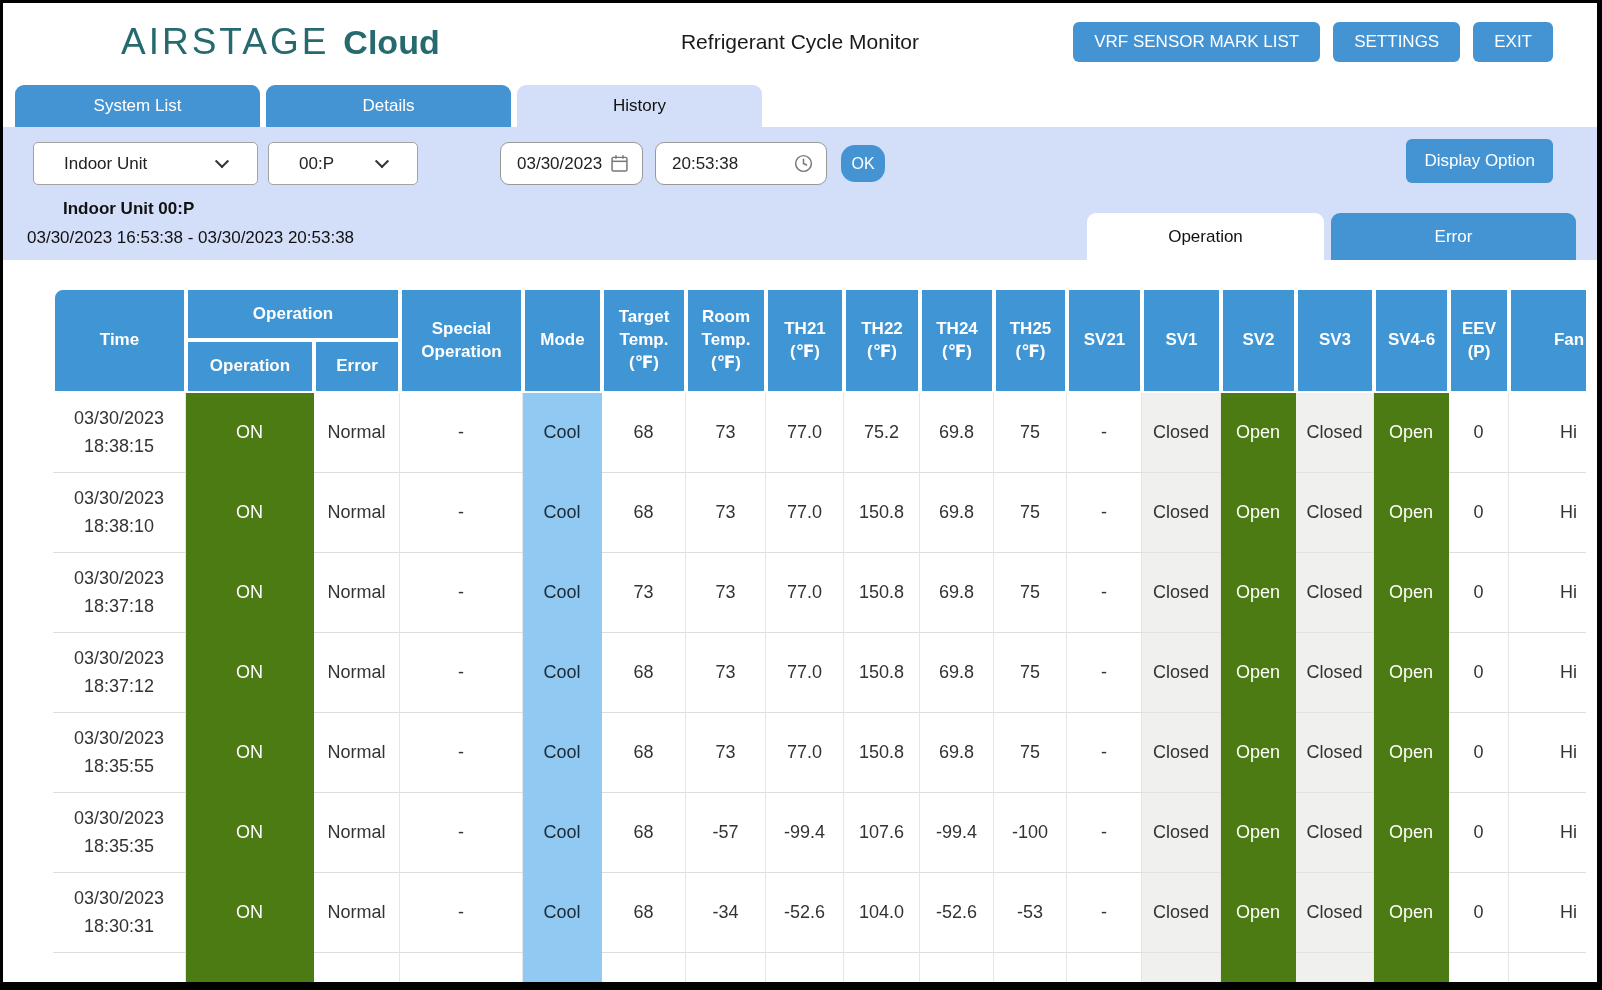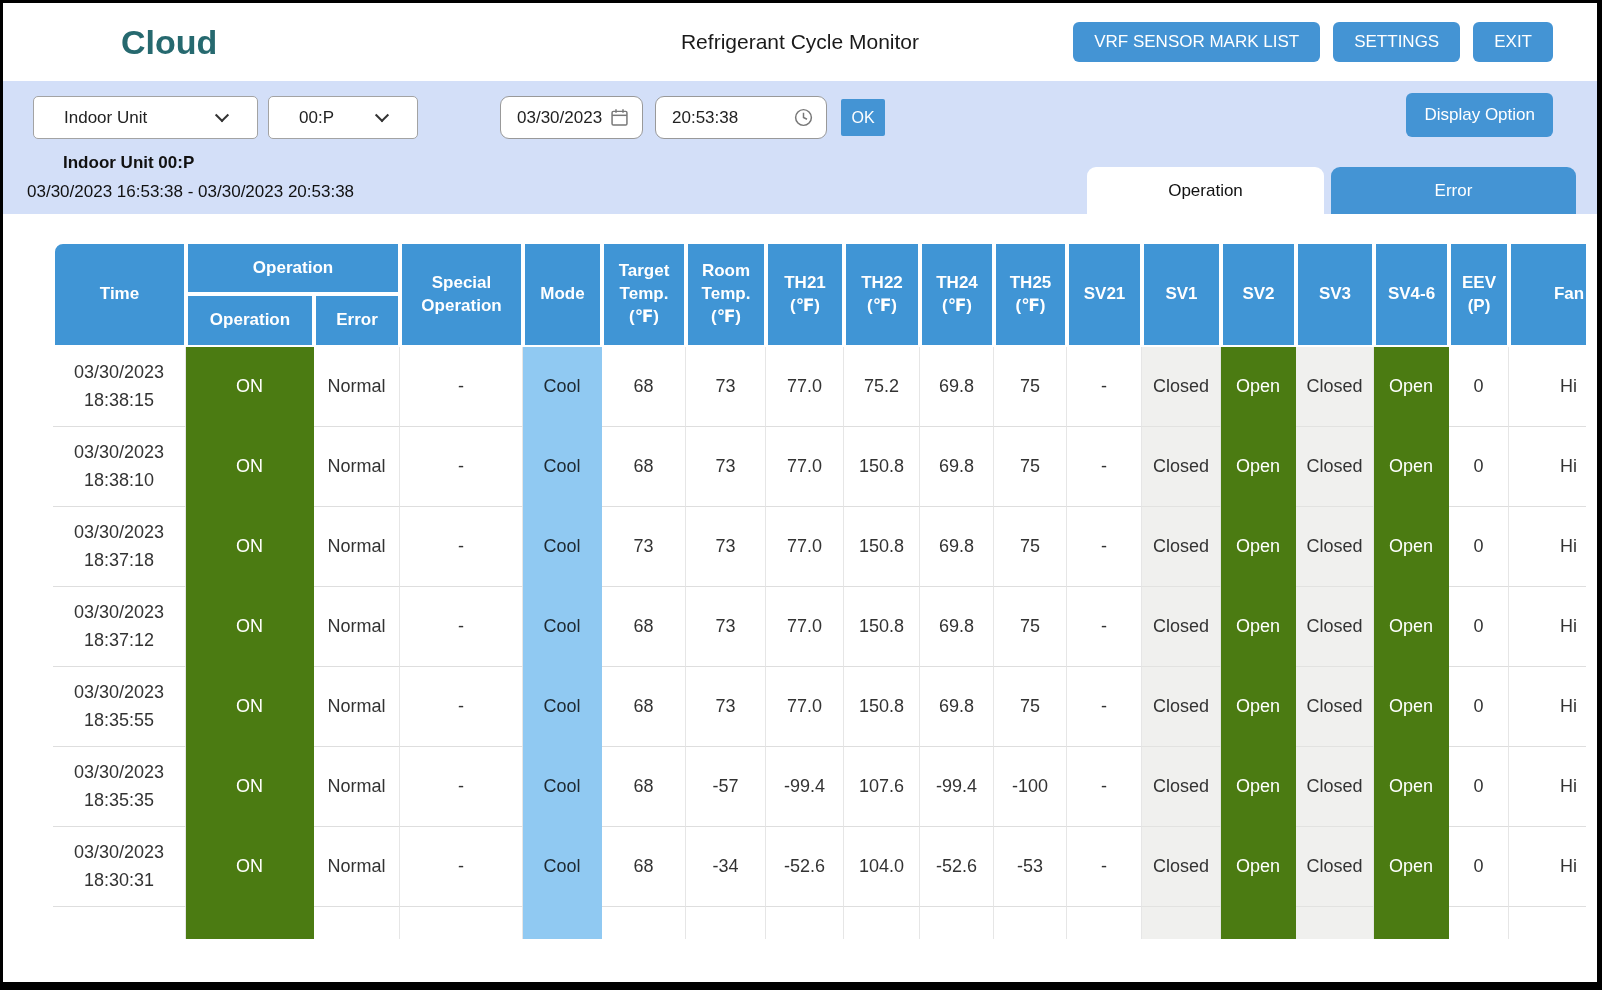--- a/index.html
+++ b/index.html
@@ -31,21 +31,21 @@
   .select{background:#fff;border:1px solid #a3a3a3;border-radius:5px;height:43px;box-sizing:border-box;
           display:flex;align-items:center;justify-content:space-between;padding:0 30px;font-size:17px;color:#222;cursor:pointer;}
   .select-unit{width:225px;}
   .select-id{width:150px;margin-left:10px;}
   .chev{width:8px;height:8px;border-right:2px solid #333;border-bottom:2px solid #333;
         transform:rotate(45deg) translate(-2px,-2px);}
   .input{background:#fff;border:1px solid #999;border-radius:9px;height:43px;box-sizing:border-box;
          display:flex;align-items:center;justify-content:space-between;padding:0 12px 0 16px;font-size:17px;color:#222;}
   .input-date{width:143px;margin-left:82px;}
   .input-time{width:172px;margin-left:12px;}
-  .btn-ok{margin-left:14px;width:44px;height:37px;border-radius:2px;background:#4494d4;color:#fff;border:none;
+  .btn-ok{margin-left:14px;width:44px;height:37px;border-radius:14px;background:#4494d4;color:#fff;border:none;
           font-size:16px;display:flex;align-items:center;justify-content:center;font-family:inherit;cursor:pointer;}
   .btn-display{position:absolute;top:12px;right:44px;height:44px;padding:0 18px;}
   .info-unit{position:absolute;left:24px;top:72px;font-weight:bold;font-size:17px;color:#111;margin-left:36px;}
   .info-range{position:absolute;left:24px;top:101px;font-size:17px;color:#111;}
   .view-tabs{position:absolute;right:21px;bottom:0;display:flex;gap:7px;}
   .view-tab{height:47px;border-radius:9px 9px 0 0;display:flex;align-items:center;justify-content:center;
             font-size:17px;cursor:pointer;}
   .view-tab.active{background:#fff;color:#111;width:237px;}
   .view-tab.inactive{background:#4494d4;color:#fff;width:245px;}
 
@@ -68,30 +68,36 @@
   td.cell-closed{background:#f0f0ee;border-bottom-color:#e2e2e0;border-right-color:#e6e6e4;}
   .ico{flex:0 0 auto;}
 </style>
 </head>
 <body>
 
 <div class="page">
 
   <div class="top-header">
     <div class="logo">
+      <span class="logo-brand">AIRSTAGE</span>
       <span class="logo-suffix">Cloud</span>
     </div>
     <div class="page-title">Refrigerant Cycle Monitor</div>
     <div class="header-buttons">
       <button class="btn-blue">VRF SENSOR MARK LIST</button>
       <button class="btn-blue">SETTINGS</button>
       <button class="btn-blue">EXIT</button>
     </div>
   </div>
 
+  <div class="nav-tabs">
+    <div class="nav-tab inactive">System List</div>
+    <div class="nav-tab inactive">Details</div>
+    <div class="nav-tab active">History</div>
+  </div>
 
   <div class="filter-band">
     <div class="filter-row">
       <div class="select select-unit">
         <span>Indoor Unit</span>
         <span class="chev"></span>
       </div>
       <div class="select select-id">
         <span>00:P</span>
         <span class="chev"></span>

